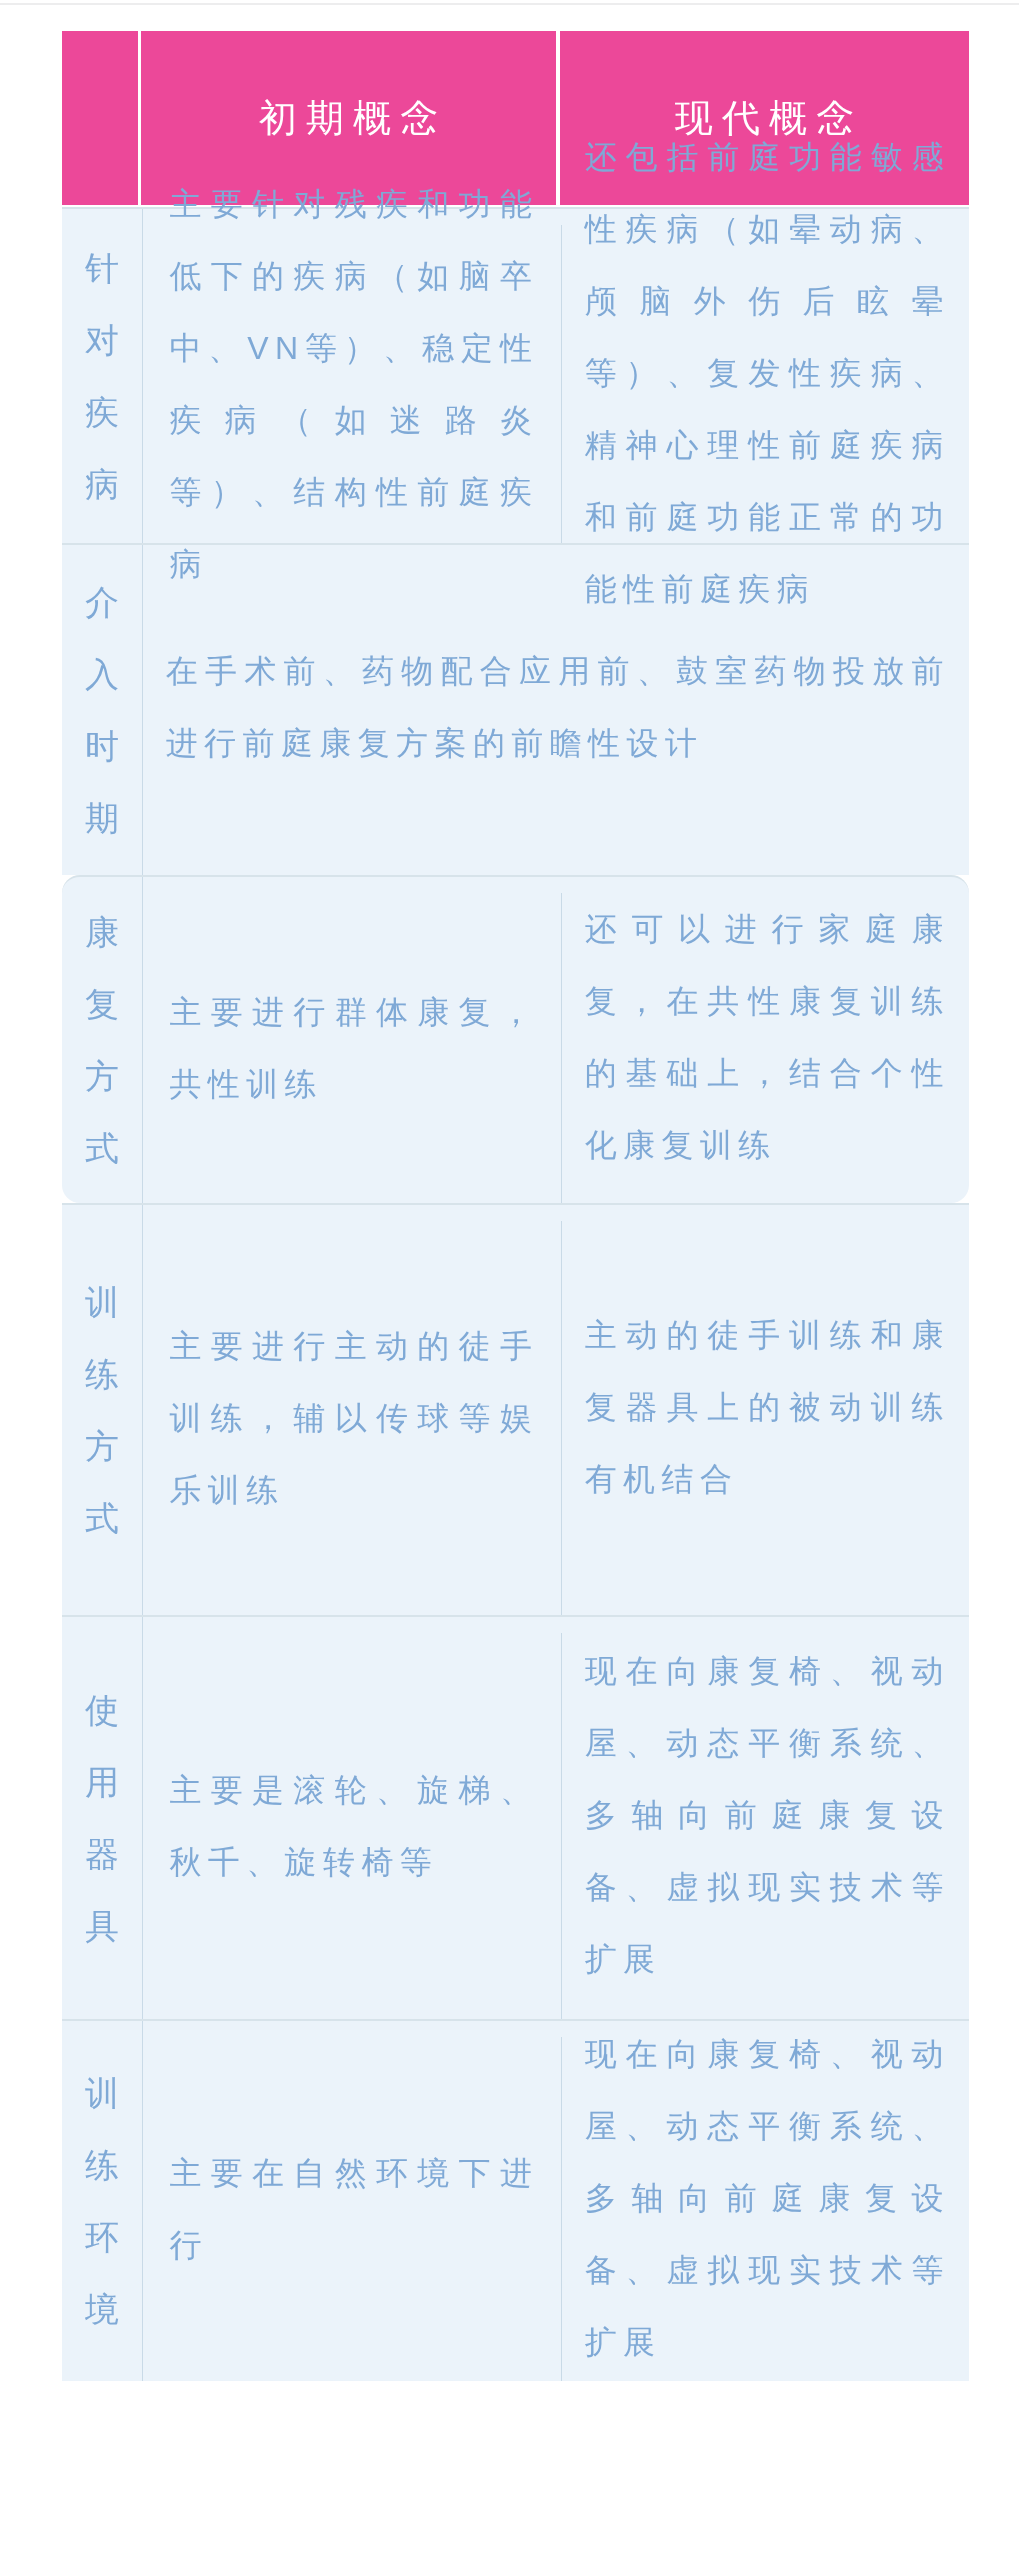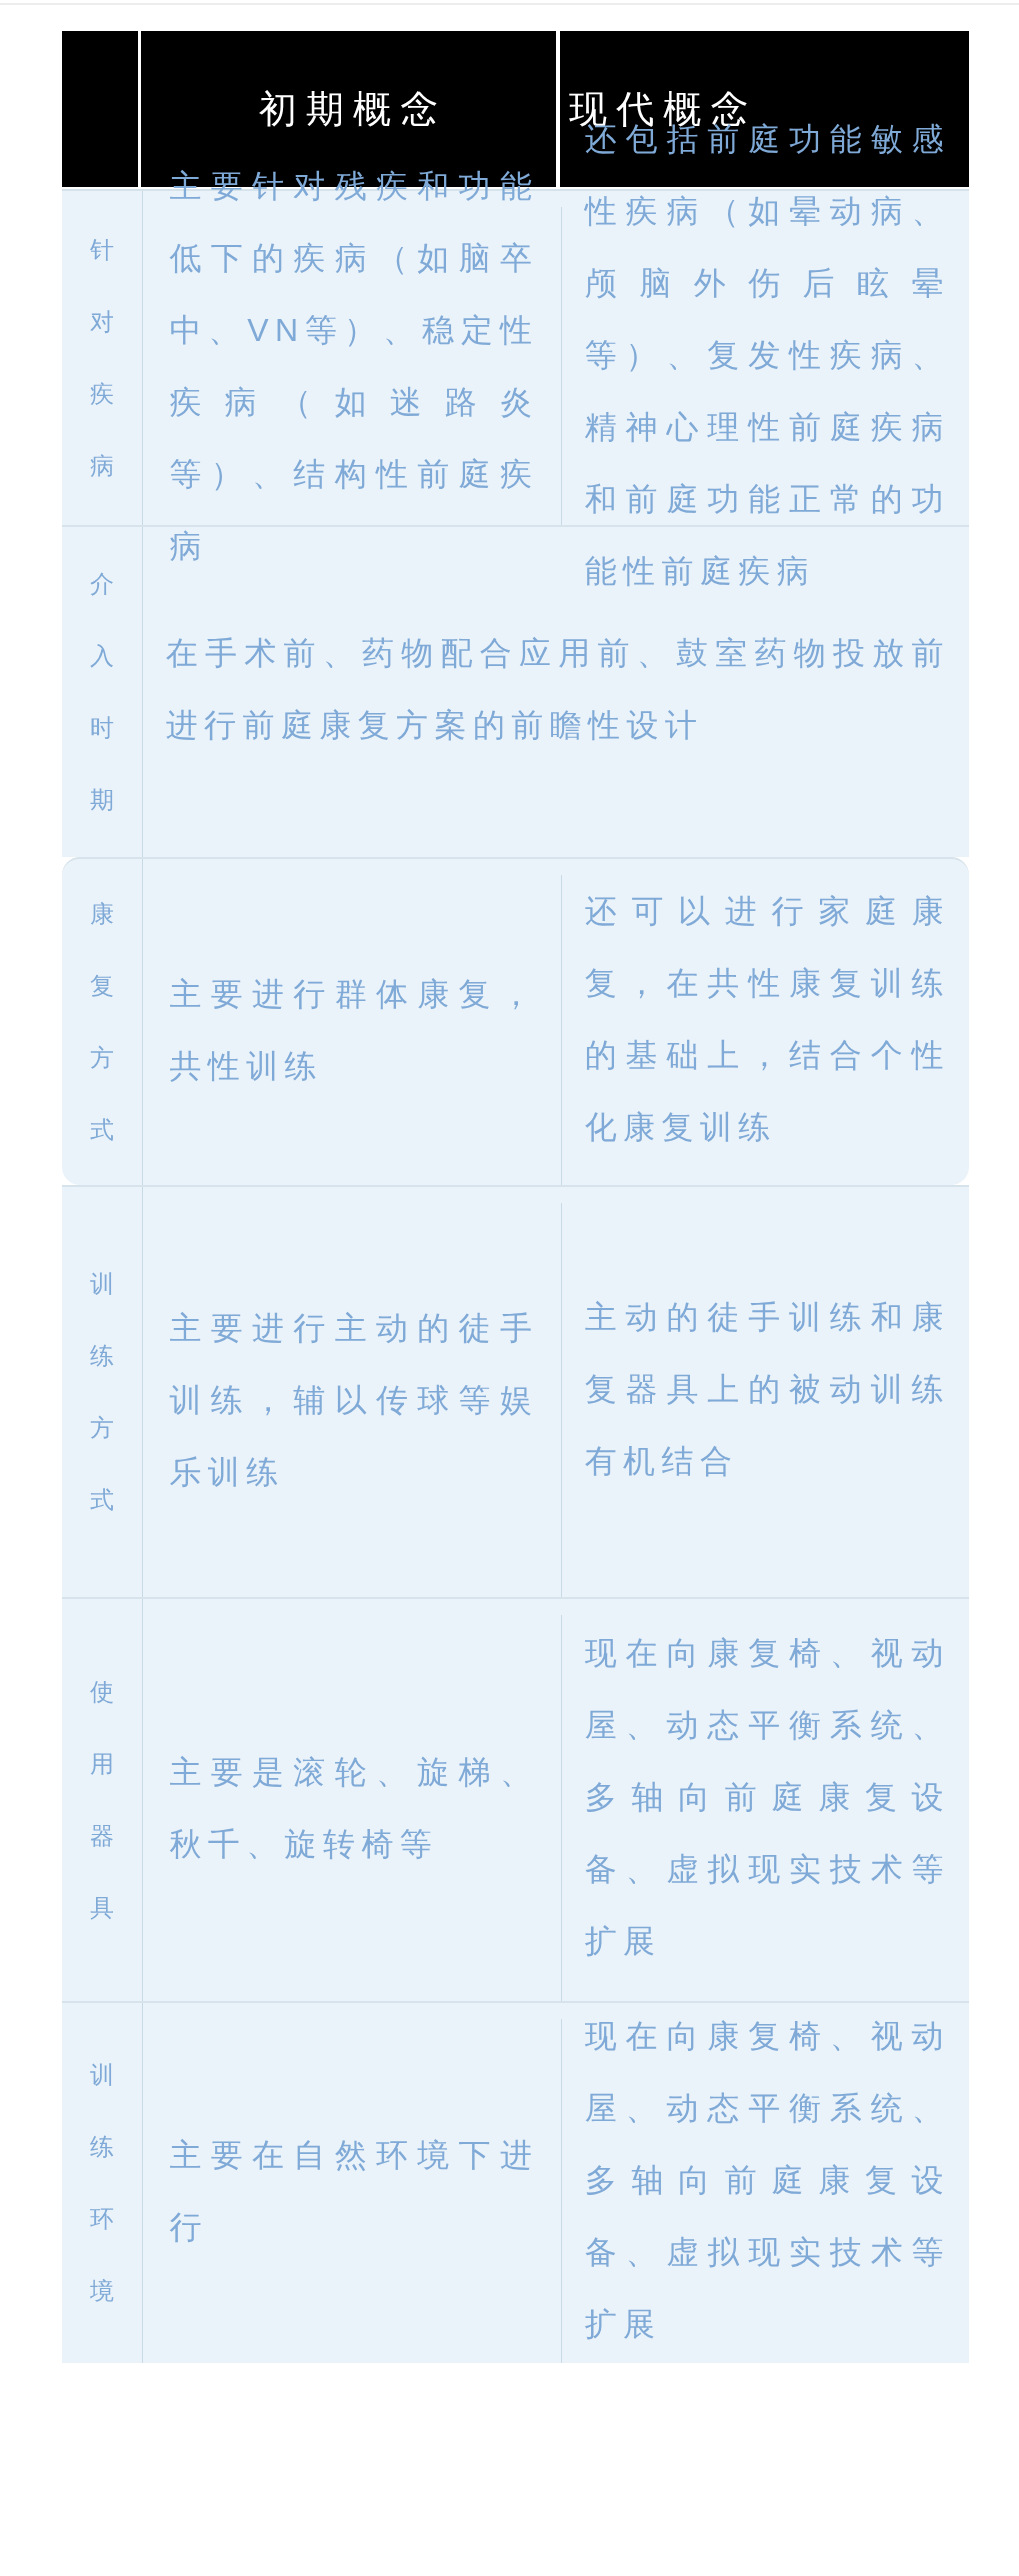--- a/index.html
+++ b/index.html
@@ -20,42 +20,43 @@
   }
   .cmp-table {
     position: absolute;
     left: 62px;
     top: 31px;
     width: 907px;
   }
   
   .header-row {
     display: flex;
-    height: 158px;
-    background: #000000;
+    height: 176px;
+    background: #ec4899;
     border-bottom: 2.8px solid #ffffff;
     box-sizing: border-box;
   }
   .h-c1 {
     width: 79px;
     border-right: 3.8px solid #ffffff;
     box-sizing: border-box;
   }
   .h-c2 {
     width: 419px;
     border-right: 4.7px solid #ffffff;
     box-sizing: border-box;
     display: flex;
     align-items: center;
     justify-content: center;
   }
   .h-c3 {
     flex: 1;
     display: flex;
     align-items: center;
+    justify-content: center;
   }
   .header-text {
     color: #ffffff;
     font-size: 38px;
     letter-spacing: 0.24em;
     text-indent: 0.24em;
     font-weight: 400;
     white-space: nowrap;
   }
   
@@ -77,21 +78,21 @@
     border-right: 1.9px solid #c9dae7;
     box-sizing: border-box;
     display: flex;
     align-items: center;
     justify-content: center;
   }
   .row-label {
     width: 38px;
     word-break: break-all;
     text-align: center;
-    font-size: 24px;
+    font-size: 34px;
     line-height: 72px;
     color: #7fa9d6;
   }
   .c2 {
     width: 419px;
     border-right: 1.9px solid #c9dae7;
     box-sizing: border-box;
     display: flex;
     align-items: center;
     padding: 0 22.7px 0 26.4px;

